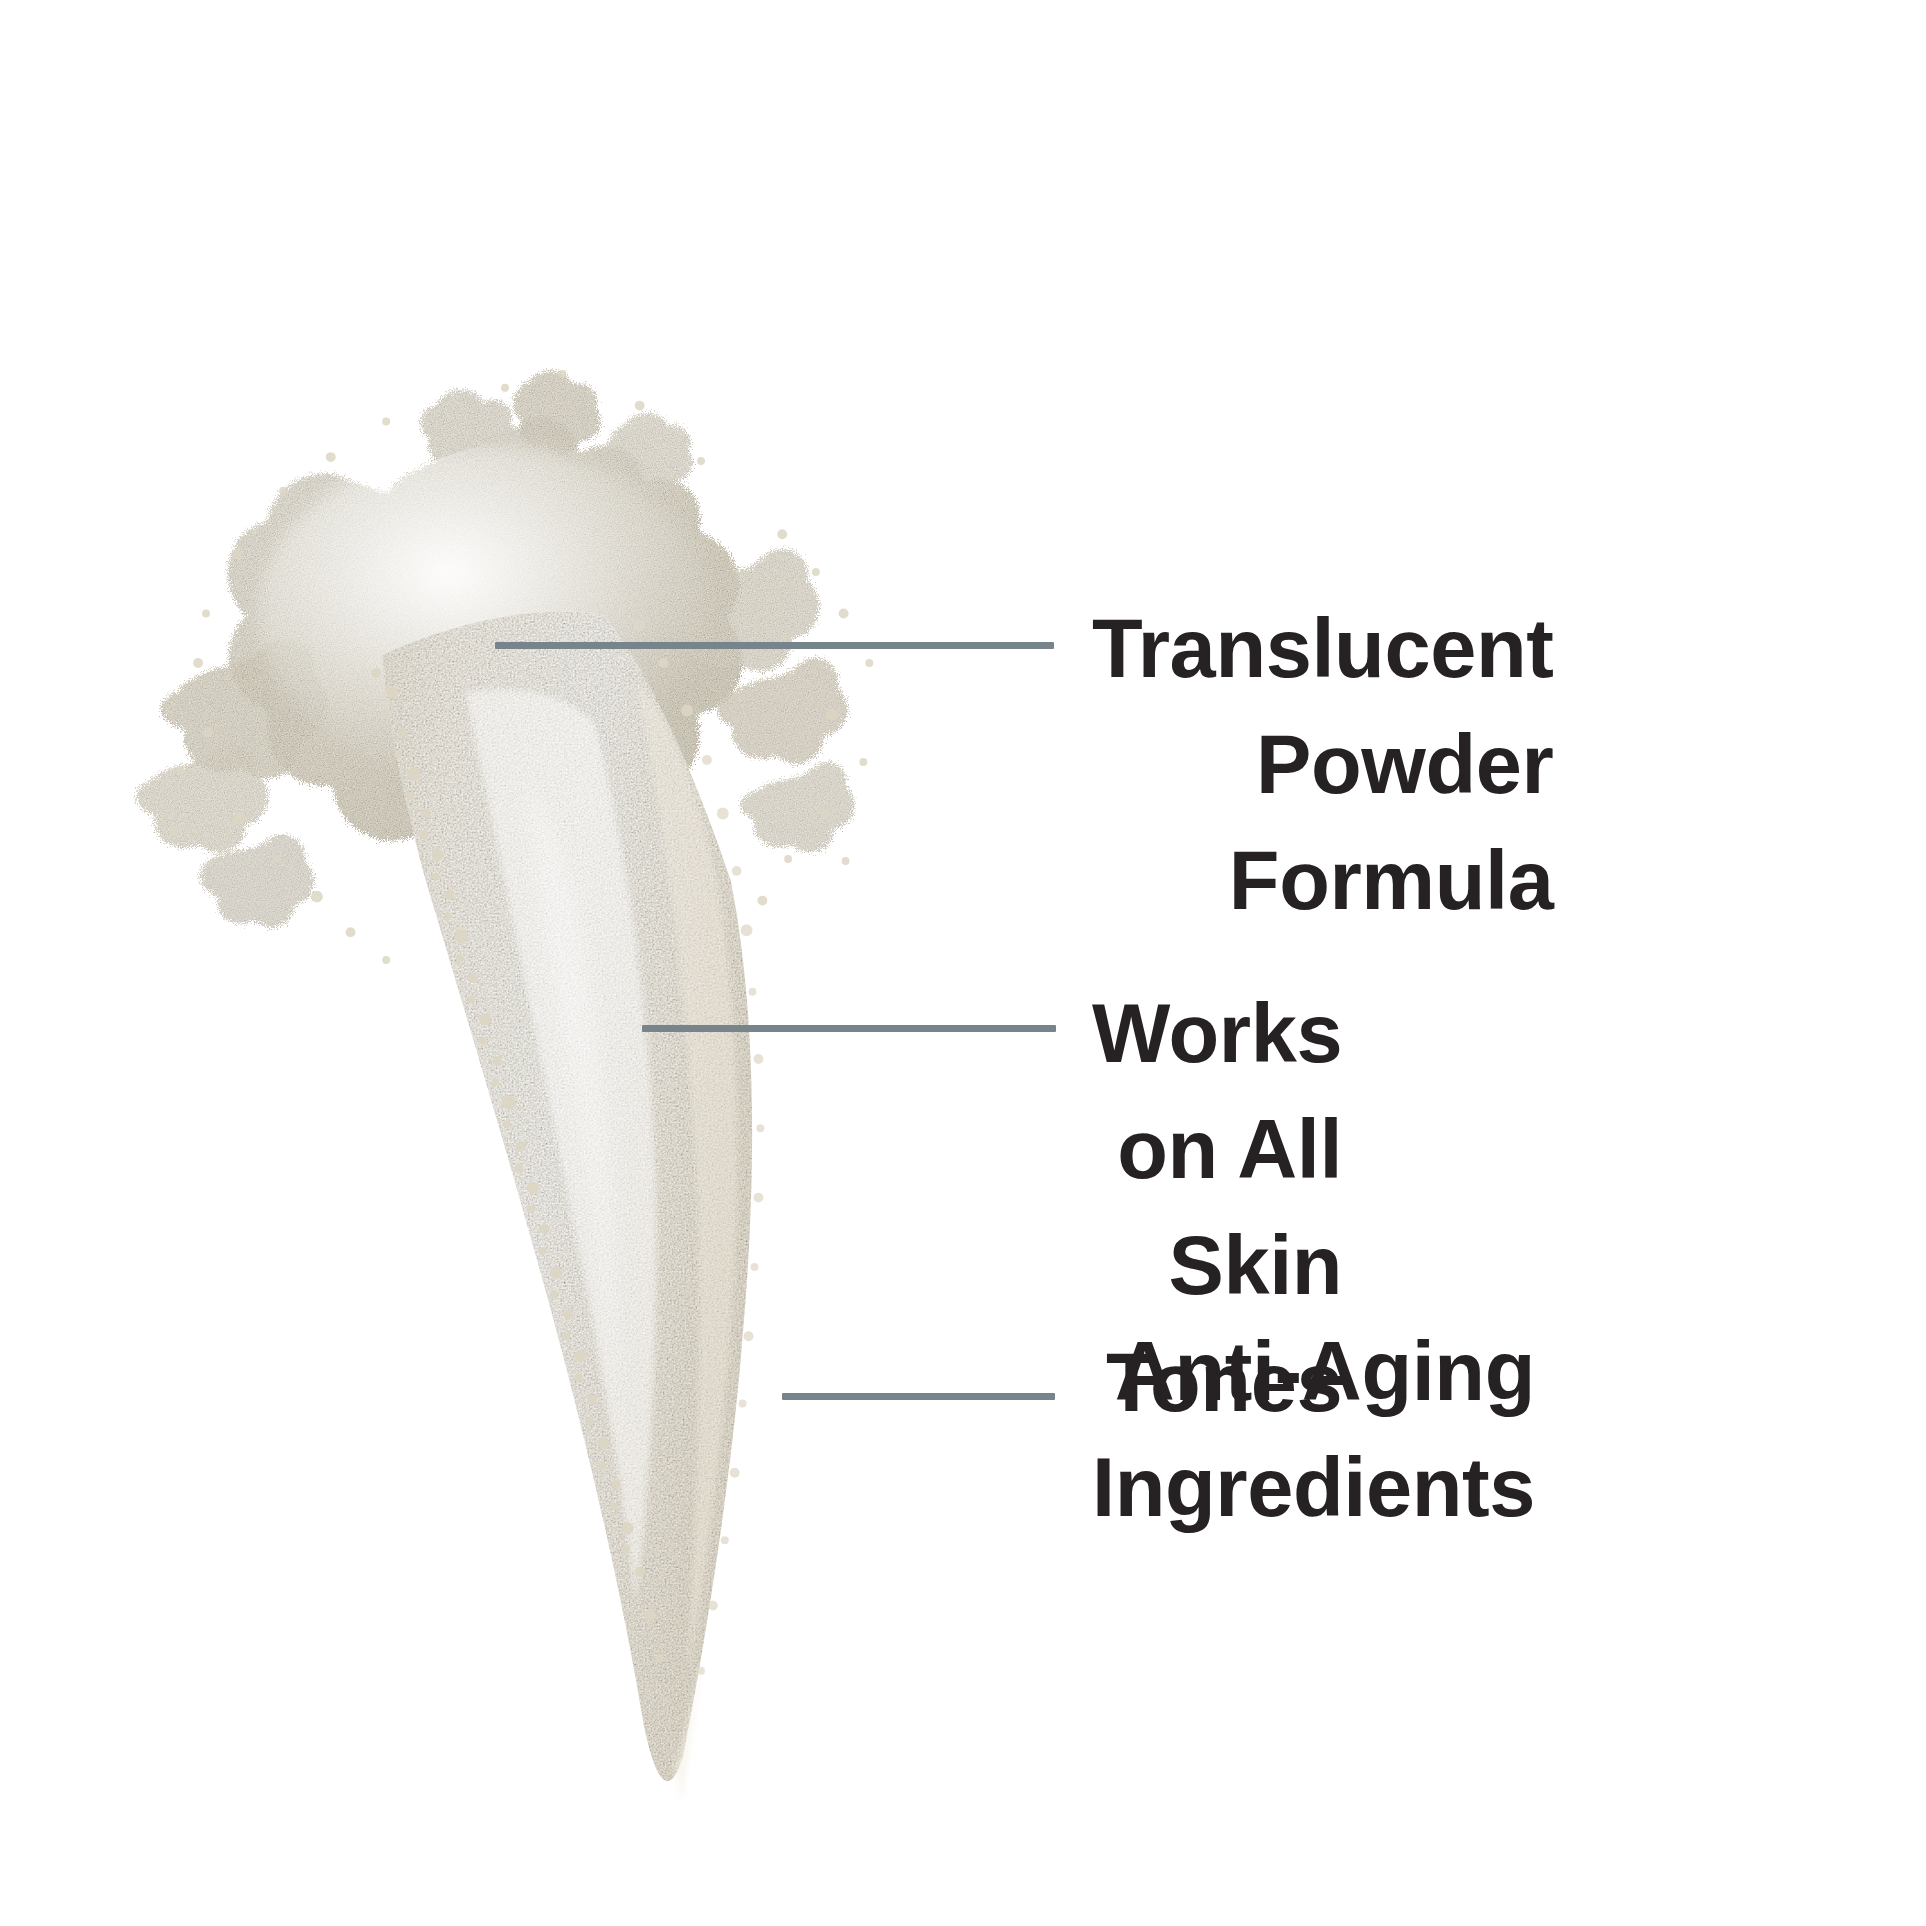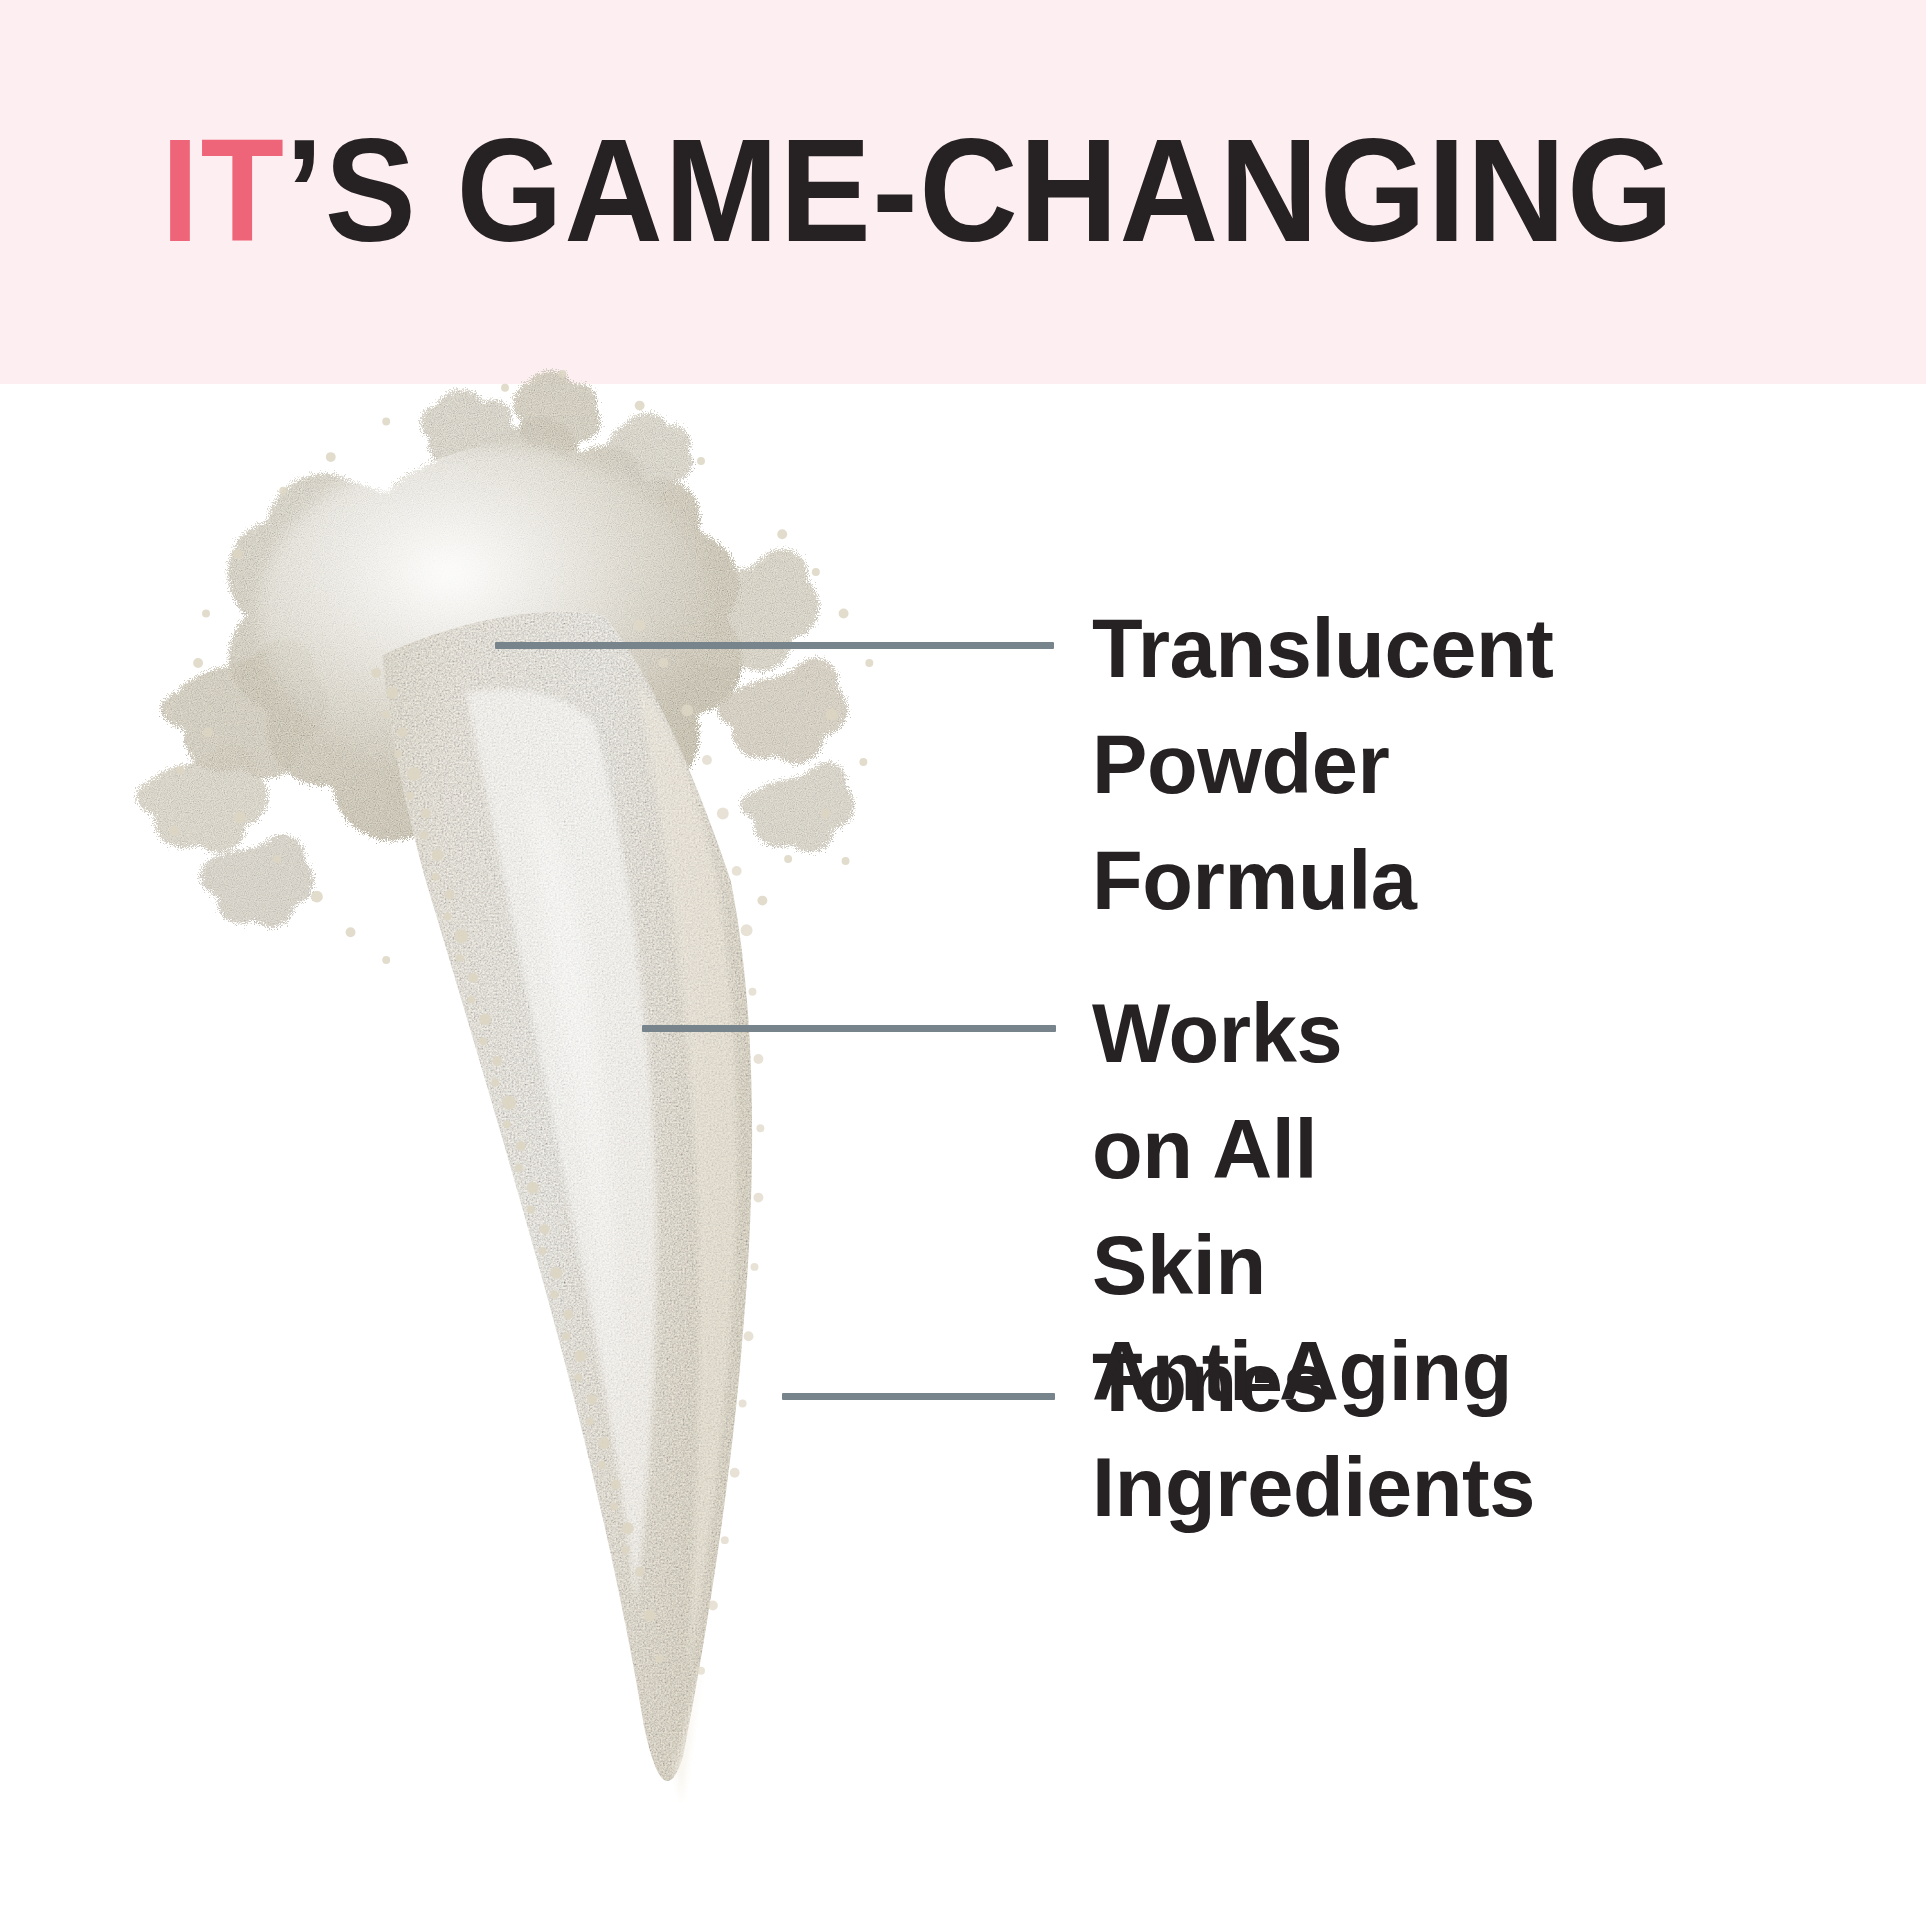--- a/index.html
+++ b/index.html
@@ -52,40 +52,38 @@
   .callout .ctext{
     position:absolute;
     left:1092px;
     font-size:83px;
     font-weight:700;
     line-height:1.40;
     color:#262223;
     letter-spacing:-0.4px;
     white-space:pre-line;
     font-family:"Liberation Sans","DejaVu Sans",sans-serif;
+    text-align:right;
   }
 
   
   #callout-1 .leader{left:495px;top:642px;width:559px;}
   #callout-1 .ctext{top:591px;}
 
   #callout-2 .leader{left:642px;top:1025px;width:414px;}
   #callout-2 .ctext{top:976px;}
 
   #callout-3 .leader{left:782px;top:1393px;width:273px;}
   #callout-3 .ctext{top:1314px;}
 </style>
 </head>
 <body>
 
 <div id="stage">
 
-  <div class="banner" style="background: rgb(252, 238, 241);">
-    <div class="banner-title"><span class="title-accent" style="color: rgb(238, 101, 121);">IT</span><span class="title-rest" style="color: rgb(38, 34, 35);">’S GAME-CHANGING</span></div>
-  </div>
 
   <div class="swatch-wrap">
     <svg class="swatch-svg" viewBox="0 0 840 1500" xmlns="http://www.w3.org/2000/svg">
       <defs>
 
         <filter id="grain" x="-20%" y="-20%" width="140%" height="140%">
           <feTurbulence type="fractalNoise" baseFrequency="0.55" numOctaves="4" seed="7" result="n"></feTurbulence>
           <feColorMatrix in="n" type="saturate" values="0.12" result="ns"></feColorMatrix>
           <feComposite in="ns" in2="SourceGraphic" operator="in" result="tex"></feComposite>
           <feBlend in="SourceGraphic" in2="tex" mode="multiply"></feBlend>

